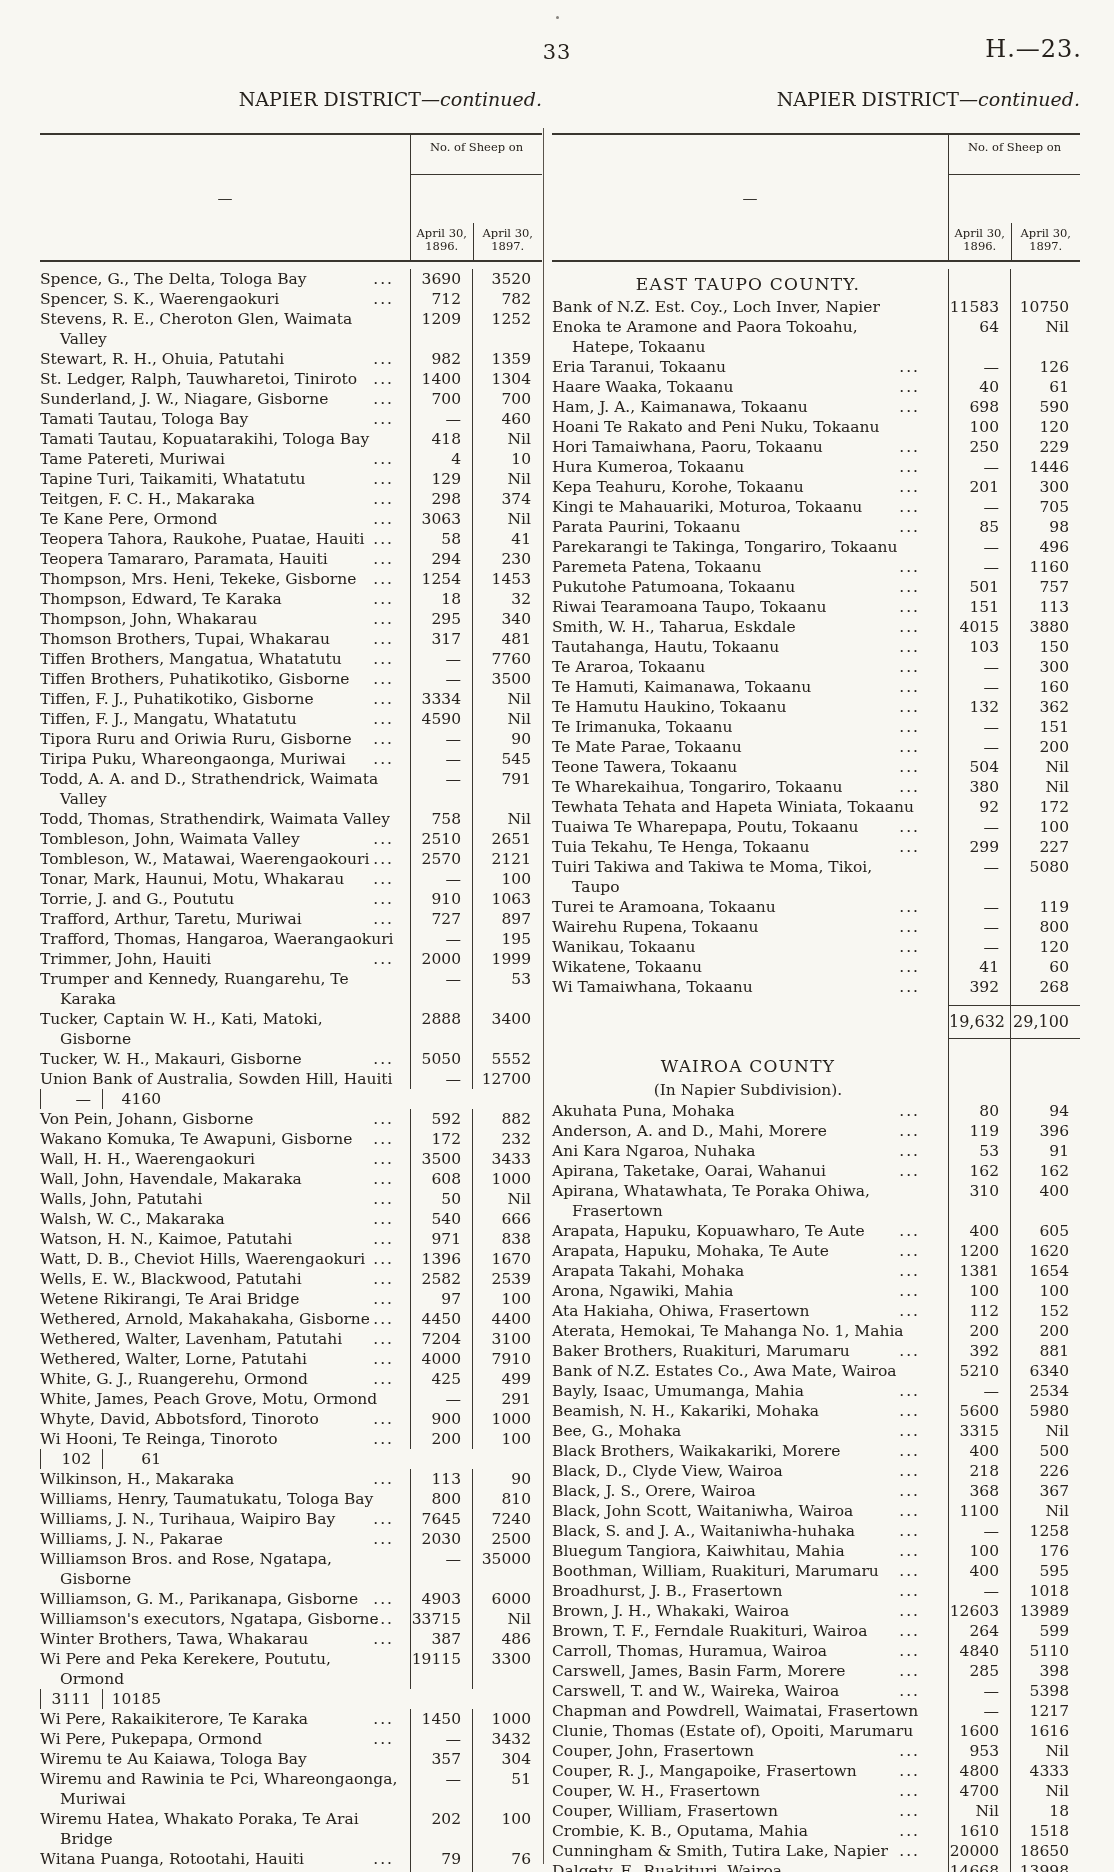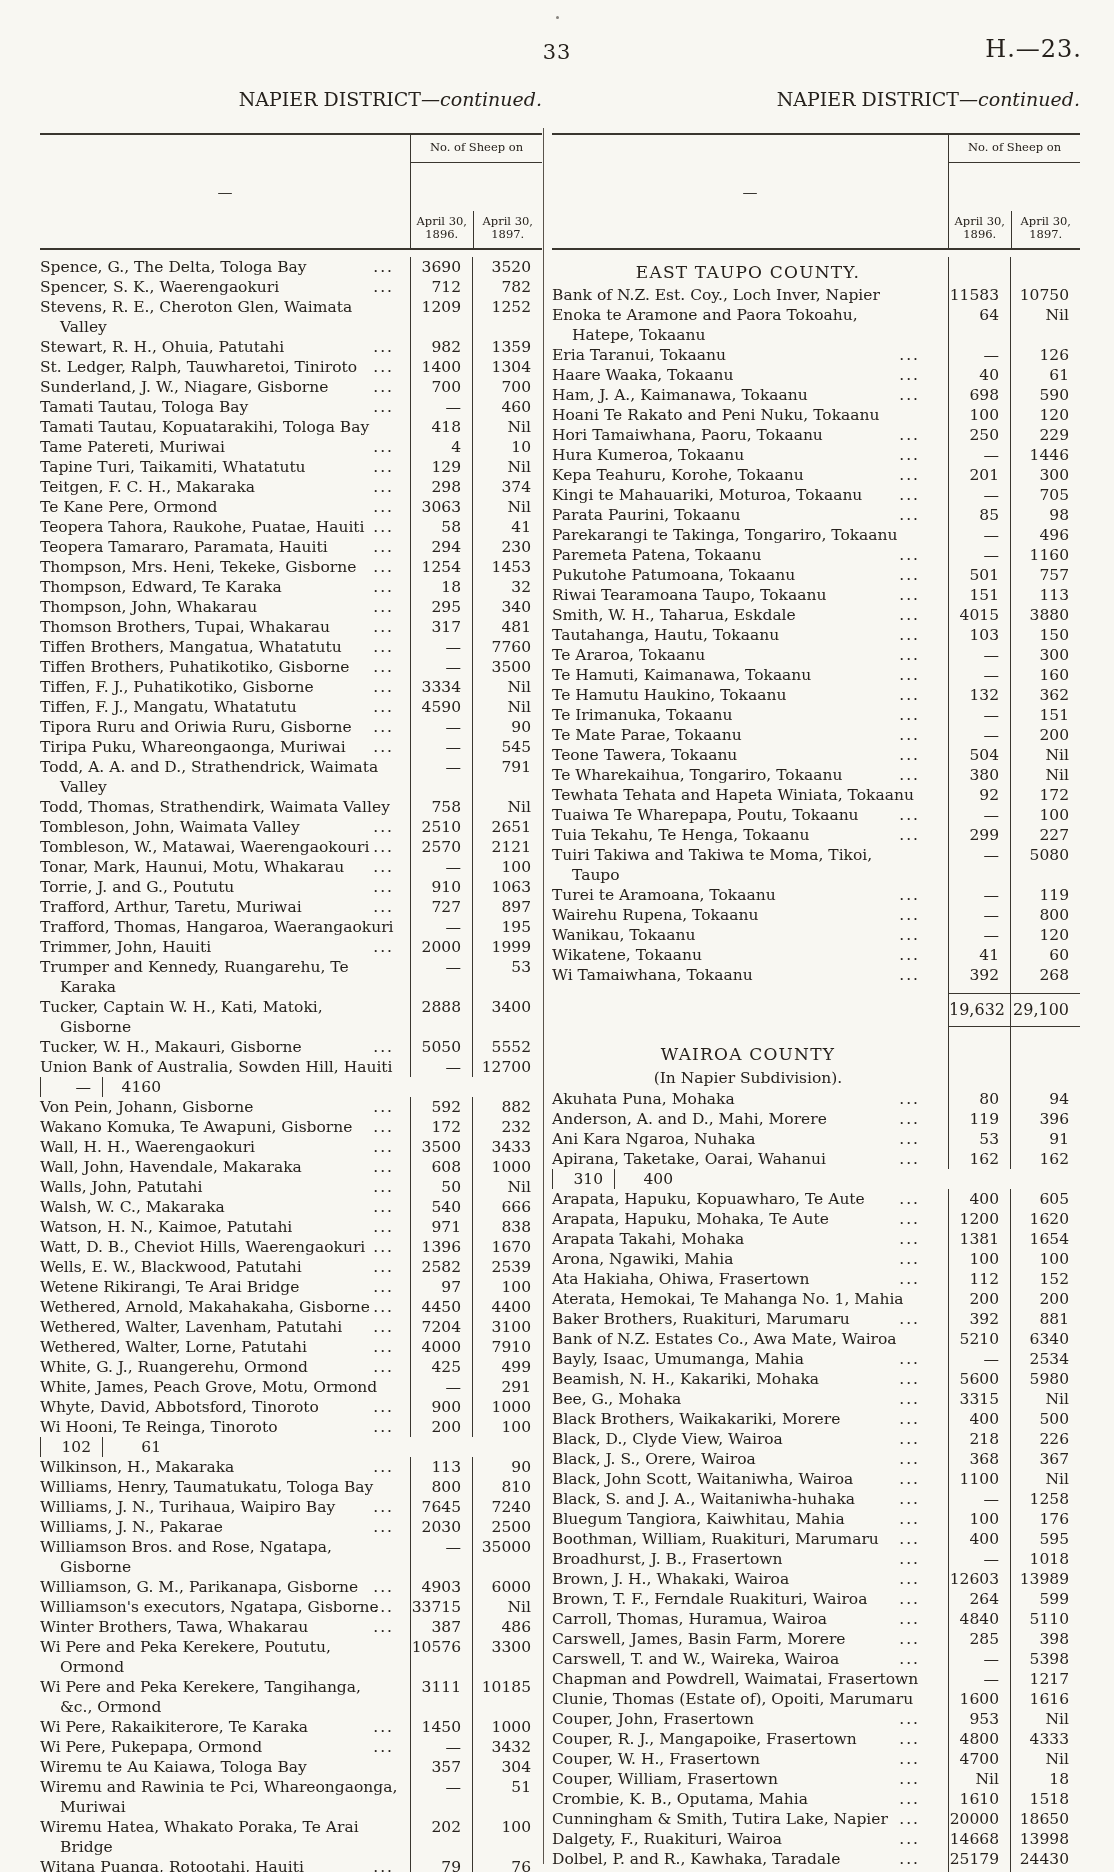--- a/index.html
+++ b/index.html
@@ -19,21 +19,21 @@
   .col-right { left: 552px; width: 528px; }
   .col-divider { position: absolute; left: 543px; top: 128px; width: 1px; height: 1736px; background: #5a544c; }
 
   .caption { text-align: right; font-size: 19px; margin-bottom: 23px; white-space: nowrap; }
   .caption .cont { font-style: italic; }
 
   .thead { display: flex; border-top: 2px solid #3a362f; border-bottom: 2px solid #3a362f; }
   .th-name { flex: 1; display: flex; align-items: center; justify-content: center; }
   .th-dash { font-size: 15px; color: #33302b; }
   .th-nums { width: 132px; border-left: 1px solid #3a362f; }
-  .th-group { font-size: 11.5px; text-align: center; padding: 5px 2px 8px; border-bottom: 1px solid #3a362f; }
+  .th-group { font-size: 11.5px; text-align: center; padding: 5px 2px 20px; border-bottom: 1px solid #3a362f; }
   .th-cols { display: flex; margin-top: 48px; }
   .th-col { width: 62px; font-size: 11.5px; line-height: 13px; text-align: center; padding: 4px 3px 7px; }
   .th-col2 { width: 70px; border-left: 1px solid #3a362f; }
 
   .trow { display: flex; align-items: stretch; }
   .tbody-first { margin-top: 7px; }
   .td-name { flex: 1; font-size: 15.5px; line-height: 20px; padding-left: 20px; text-indent: -20px; padding-right: 12px; }
   .col-right .td-name { padding-right: 24px; }
   .td-v { width: 62px; border-left: 1px solid #3a362f; font-size: 15.5px; line-height: 20px; text-align: right; padding-right: 11px; }
   .td-v2 { width: 70px; }
@@ -385,25 +385,24 @@
         <div class="td-v">33715</div>
         <div class="td-v td-v2">Nil</div>
       </div>
       <div class="trow">
         <div class="td-name"><span class="dots">...</span>Winter Brothers, Tawa, Whakarau</div>
         <div class="td-v">387</div>
         <div class="td-v td-v2">486</div>
       </div>
       <div class="trow">
         <div class="td-name">Wi Pere and Peka Kerekere, Poututu, Ormond</div>
-        <div class="td-v">10576</div>
+        <div class="td-v">19115</div>
         <div class="td-v td-v2">3300</div>
       </div>
       <div class="trow">
-        <div class="td-name">Wi Pere and Peka Kerekere, Tangihanga, &amp;c., Ormond</div>
         <div class="td-v">3111</div>
         <div class="td-v td-v2">10185</div>
       </div>
       <div class="trow">
         <div class="td-name"><span class="dots">...</span>Wi Pere, Rakaikiterore, Te Karaka</div>
         <div class="td-v">1450</div>
         <div class="td-v td-v2">1000</div>
       </div>
       <div class="trow">
         <div class="td-name"><span class="dots">...</span>Wi Pere, Pukepapa, Ormond</div>
@@ -670,20 +669,21 @@
         <div class="td-name"><span class="dots">...</span>Ani Kara Ngaroa, Nuhaka</div>
         <div class="td-v">53</div>
         <div class="td-v td-v2">91</div>
       </div>
       <div class="trow">
         <div class="td-name"><span class="dots">...</span>Apirana, Taketake, Oarai, Wahanui</div>
         <div class="td-v">162</div>
         <div class="td-v td-v2">162</div>
       </div>
       <div class="trow">
+        <div class="td-name">Apirana, Whatawhata, Te Poraka Ohiwa, Frasertown</div>
         <div class="td-v">310</div>
         <div class="td-v td-v2">400</div>
       </div>
       <div class="trow">
         <div class="td-name"><span class="dots">...</span>Arapata, Hapuku, Kopuawharo, Te Aute</div>
         <div class="td-v">400</div>
         <div class="td-v td-v2">605</div>
       </div>
       <div class="trow">
         <div class="td-name"><span class="dots">...</span>Arapata, Hapuku, Mohaka, Te Aute</div>

